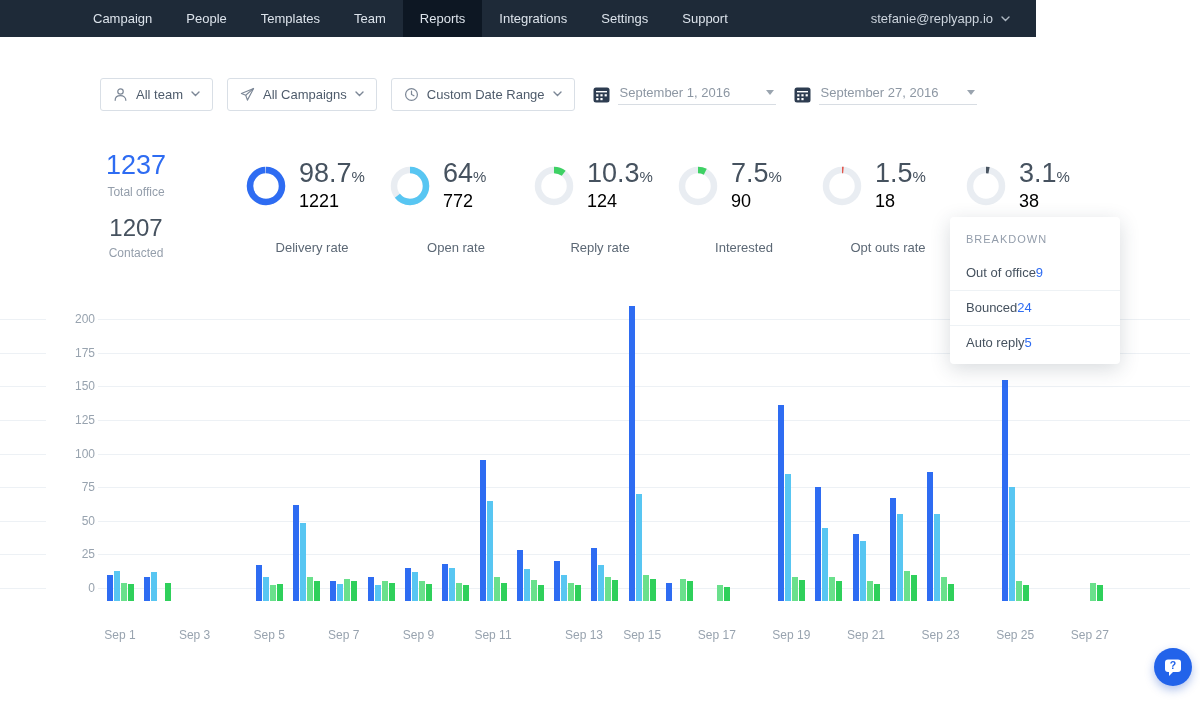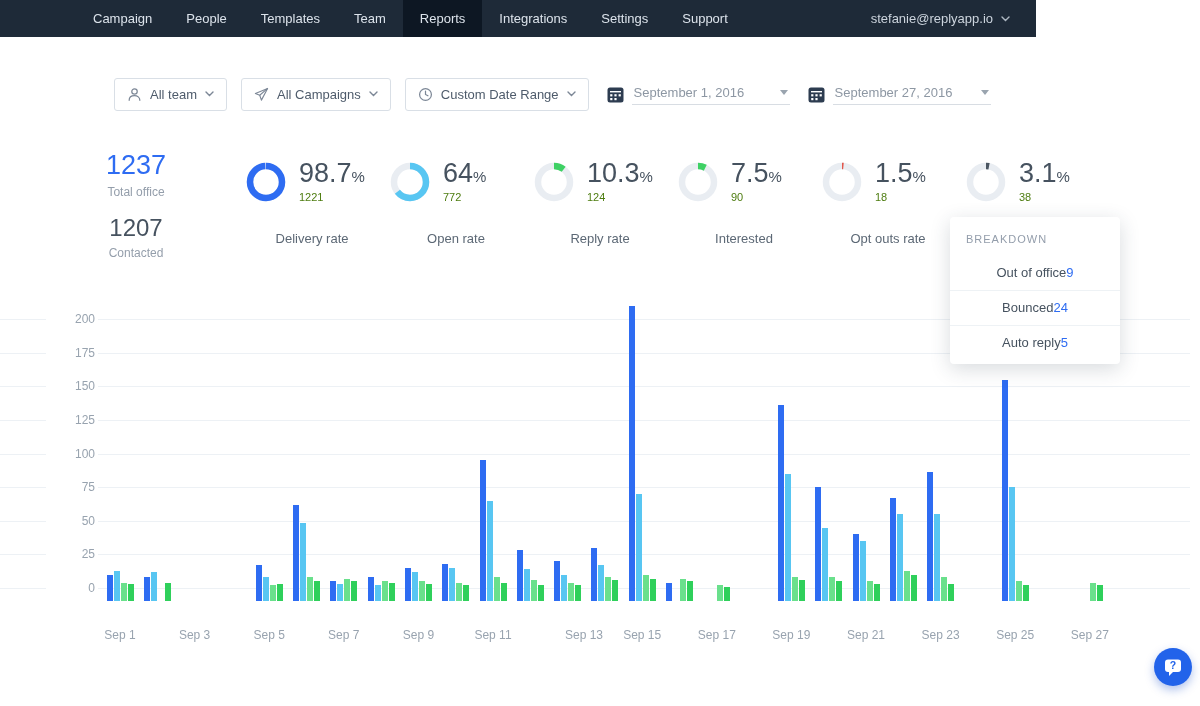--- a/index.html
+++ b/index.html
@@ -9,21 +9,21 @@
   
   .navbar{position:absolute;top:0;left:0;width:1036px;height:37px;background:#1e2a38;
           display:flex;align-items:stretch;font-size:13px;color:#dce3eb;z-index:5;}
   .nav-items{display:flex;margin-left:76px;}
   .nav-item{display:flex;align-items:center;padding:0 17px;cursor:pointer;white-space:nowrap;}
   .nav-item.active{background:#0d1723;}
   .nav-account{margin-left:auto;margin-right:26px;display:flex;align-items:center;gap:8px;
                cursor:pointer;color:#ccd4dd;}
 
   
-  .filters{position:absolute;top:78px;left:114px;height:32px;display:flex;align-items:center;}
+  .filters{position:absolute;top:78px;left:100px;height:32px;display:flex;align-items:center;}
   .filter-btn{height:31px;border:1px solid #d9dfe6;border-radius:3px;background:#fff;
               display:flex;align-items:center;gap:8px;padding:0 12px;color:#4e5b6b;
               font-size:13px;cursor:pointer;white-space:nowrap;}
   .filter-btn + .filter-btn{margin-left:14px;}
   .date-group{display:flex;align-items:center;margin-left:18px;}
   .date-underline{display:flex;align-items:center;justify-content:space-between;
                   border-bottom:1px solid #d8dde3;width:158px;padding-bottom:3px;margin-left:8px;}
   .date-underline input{border:none;outline:none;background:transparent;width:135px;
                         font-size:13px;color:#8d97a3;font-family:"Liberation Sans",sans-serif;}
   .tri{width:0;height:0;border-left:4px solid transparent;border-right:4px solid transparent;
@@ -31,36 +31,36 @@
 
   
   .summary{position:absolute;left:98px;top:150px;width:76px;text-align:center;}
   .summary .big{font-size:27px;color:#2e6cf2;}
   .summary .small-label{font-size:12px;color:#949eab;margin-top:4px;}
   .summary .big2{font-size:24px;color:#46525f;margin-top:15px;}
   .stat{position:absolute;top:160px;width:140px;}
   .stat-top{display:flex;align-items:center;gap:13px;}
   .pct{font-size:27px;color:#46525f;line-height:1;}
   .pct .pctsign{font-size:15px;}
-  .count{font-size:11px;color:#4d7c0f;margin-top:4px;}
+  .count{font-size:18px;color:#000000;margin-top:4px;}
   .stat-label{margin-top:28px;font-size:13px;color:#5c6875;text-align:center;width:132px;}
 
   
   .chart{position:absolute;left:0;top:305px;width:1200px;height:345px;}
   .gridline{position:absolute;left:0;width:1190px;height:1px;background:#edf1f5;}
   .bar{position:absolute;width:6px;}
   .ytick{position:absolute;left:46px;width:46px;text-align:right;font-size:12px;color:#98a3af;
          transform:translateY(-50%);background:#fff;padding:1px 3px;}
   .xtick{position:absolute;top:323px;transform:translateX(-50%);font-size:12px;color:#98a3af;}
 
   
   .popup{position:absolute;left:950px;top:217px;width:170px;background:#fff;border-radius:4px;
          box-shadow:0 5px 20px rgba(40,55,70,0.18);padding-bottom:4px;z-index:6;}
   .popup-title{font-size:11px;letter-spacing:1px;color:#939dab;padding:16px 16px 11px;}
-  .popup-row{display:flex;justify-content:center;align-items:center;
+  .popup-row{display:flex;justify-content:flex-start;align-items:center;
              padding:9px 16px 10px;font-size:13px;color:#46525f;}
   .popup-row + .popup-row{border-top:1px solid #eef2f5;}
   .popup-row .val{color:#2e6cf2;}
 
   
   .help-btn{position:absolute;left:1154px;top:648px;width:38px;height:38px;border-radius:50%;
             background:#2263ea;box-shadow:0 4px 10px rgba(30,80,200,.35);display:flex;
             align-items:center;justify-content:center;cursor:pointer;z-index:7;}
 </style>
 </head>

